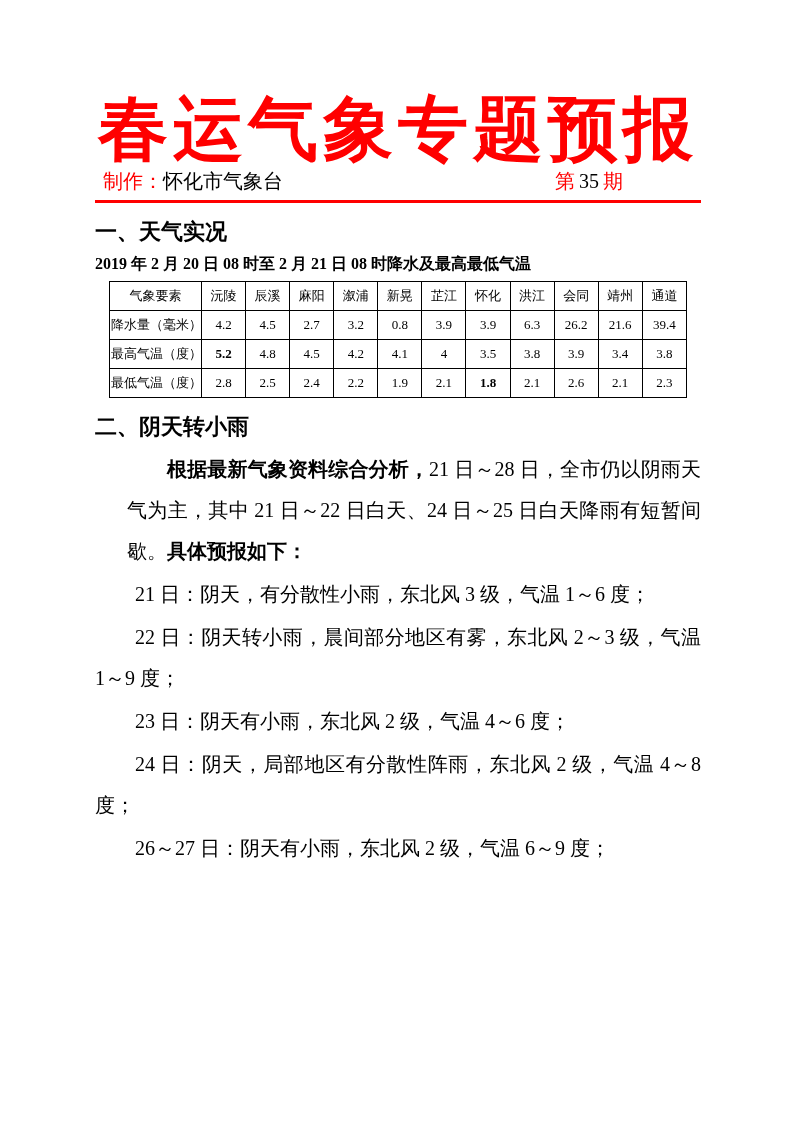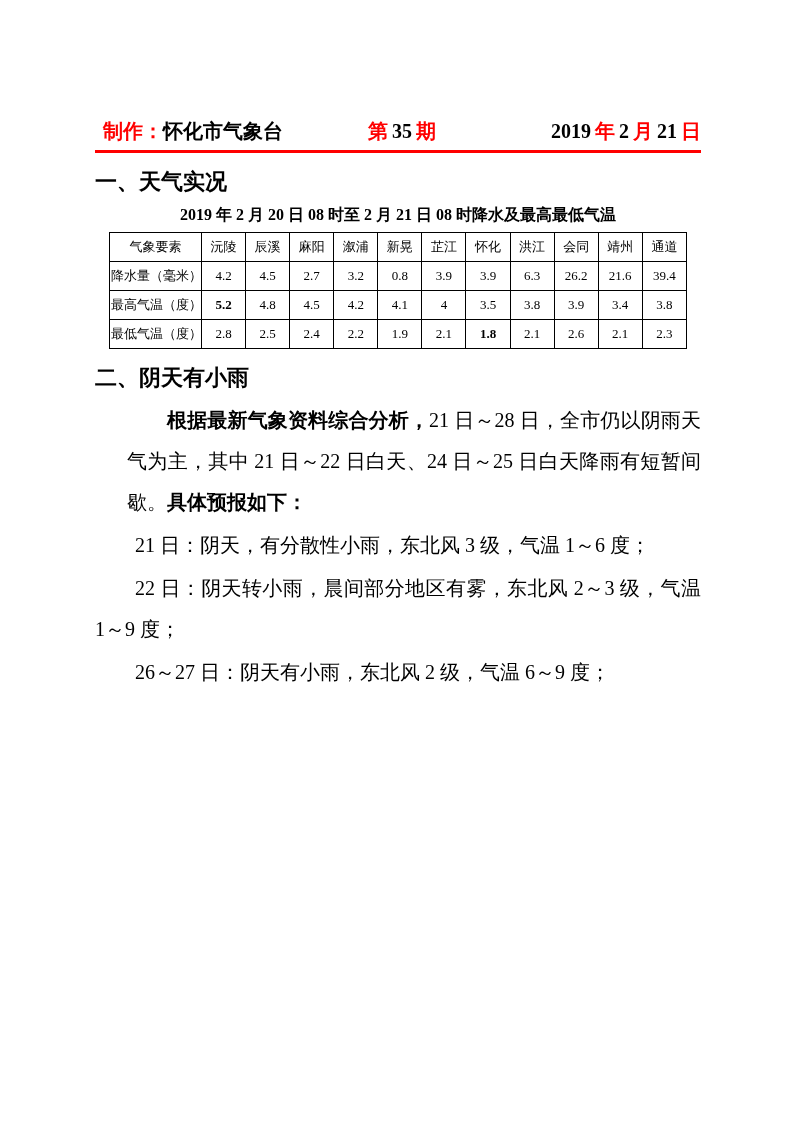--- a/index.html
+++ b/index.html
@@ -20,23 +20,22 @@
     font-size: 70px;
     letter-spacing: 5px;
     line-height: 1.08;
     color: #ff0000;
     text-align: center;
     white-space: nowrap;
   }
   .meta-row {
     display: flex;
     align-items: flex-start;
-    margin-top: 26px;
     font-family: "Liberation Sans", "DejaVu Sans", sans-serif;
-    font-weight: bold;
+    font-weight: normal;
     font-size: 20px;
   }
   .meta-producer { flex: 1.25; text-align: left; padding-left: 8px; }
   .meta-issue    { flex: 0.75; text-align: center; }
   .meta-date     { flex: 1.25; text-align: right; }
   .red  { color: #ff0000; }
   .blk  { color: #000000; }
   .num  { font-family: "Liberation Serif", "DejaVu Serif", serif; margin: 0 4px; }
   .header-rule {
     border: none;
@@ -46,21 +45,21 @@
   .section-heading {
     margin-top: 13px;
     font-family: "Liberation Sans", "DejaVu Sans", sans-serif;
     font-weight: bold;
     font-size: 22px;
     line-height: 1.45;
     color: #000000;
   }
   .table-title {
     margin-top: 7px;
-    text-align: center;
+    text-align: left;
     font-weight: bold;
     font-size: 16px;
     font-family: "Liberation Serif", "DejaVu Serif", serif;
   }
   table.weather {
     border-collapse: collapse;
     margin: 6px auto 0 auto;
     width: 578px;
     table-layout: fixed;
   }
@@ -88,30 +87,28 @@
     font-family: "Liberation Sans", "DejaVu Sans", sans-serif;
     font-weight: bold;
   }
   .forecast-item { margin-top: 2px; }
 </style>
 </head>
 <body>
 
 <div class="page">
 
+  <h1 class="doc-title">春运气象专题预报</h1>
 
   <div class="meta-row">
     <div class="meta-producer">
       <span class="red">制作：</span><span class="blk">怀化市气象台</span>
     </div>
     <div class="meta-issue">
       <span class="red">第</span><span class="blk num">35</span><span class="red">期</span>
-    </div>
-    <div class="meta-date">
-      <span class="blk num">2019</span><span class="red">年</span><span class="blk num">2</span><span class="red">月</span><span class="blk num">21</span><span class="red">日</span>
     </div>
   </div>
 
   <hr class="header-rule">
 
   <h2 class="section-heading">一、天气实况</h2>
 
   <div class="table-title">2019 年 2 月 20 日 08 时至 2 月 21 日 08 时降水及最高最低气温</div>
 
   <table class="weather">
@@ -168,23 +165,25 @@
         <td>2.1</td>
         <td class="emph">1.8</td>
         <td>2.1</td>
         <td>2.6</td>
         <td>2.1</td>
         <td>2.3</td>
       </tr>
     </tbody>
   </table>
 
-  <h2 class="section-heading">二、阴天有小雨</h2>
+  <h2 class="section-heading">二、阴天转小雨</h2>
 
   <p class="body-text intro">
     <span class="bold-sans">根据最新气象资料综合分析，</span><span>21 日～28 日，全市仍以阴雨天气为主，其中 21 日～22 日白天、24 日～25 日白天降雨有短暂间歇。</span><span class="bold-sans">具体预报如下：</span>
   </p>
 
   <p class="body-text forecast-item">21 日：阴天，有分散性小雨，东北风 3 级，气温 1～6 度；</p>
   <p class="body-text forecast-item">22 日：阴天转小雨，晨间部分地区有雾，东北风 2～3 级，气温 1～9 度；</p>
+  <p class="body-text forecast-item">23 日：阴天有小雨，东北风 2 级，气温 4～6 度；</p>
+  <p class="body-text forecast-item">24 日：阴天，局部地区有分散性阵雨，东北风 2 级，气温 4～8 度；</p>
   <p class="body-text forecast-item">26～27 日：阴天有小雨，东北风 2 级，气温 6～9 度；</p>
 
 </div>
 
 </body></html>

